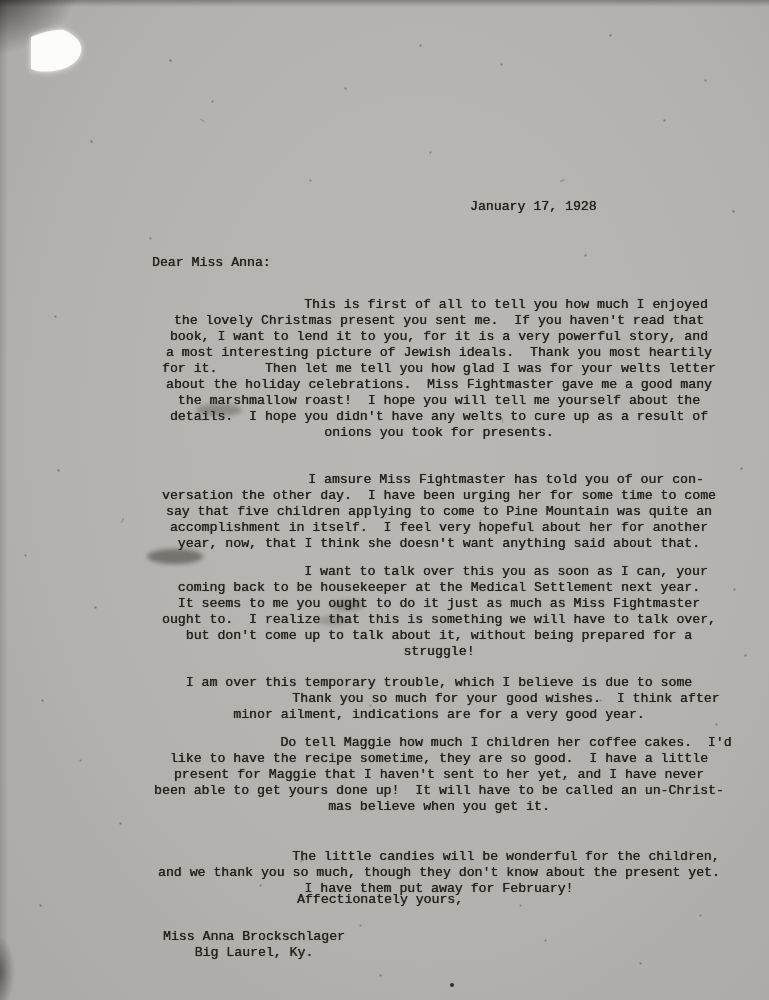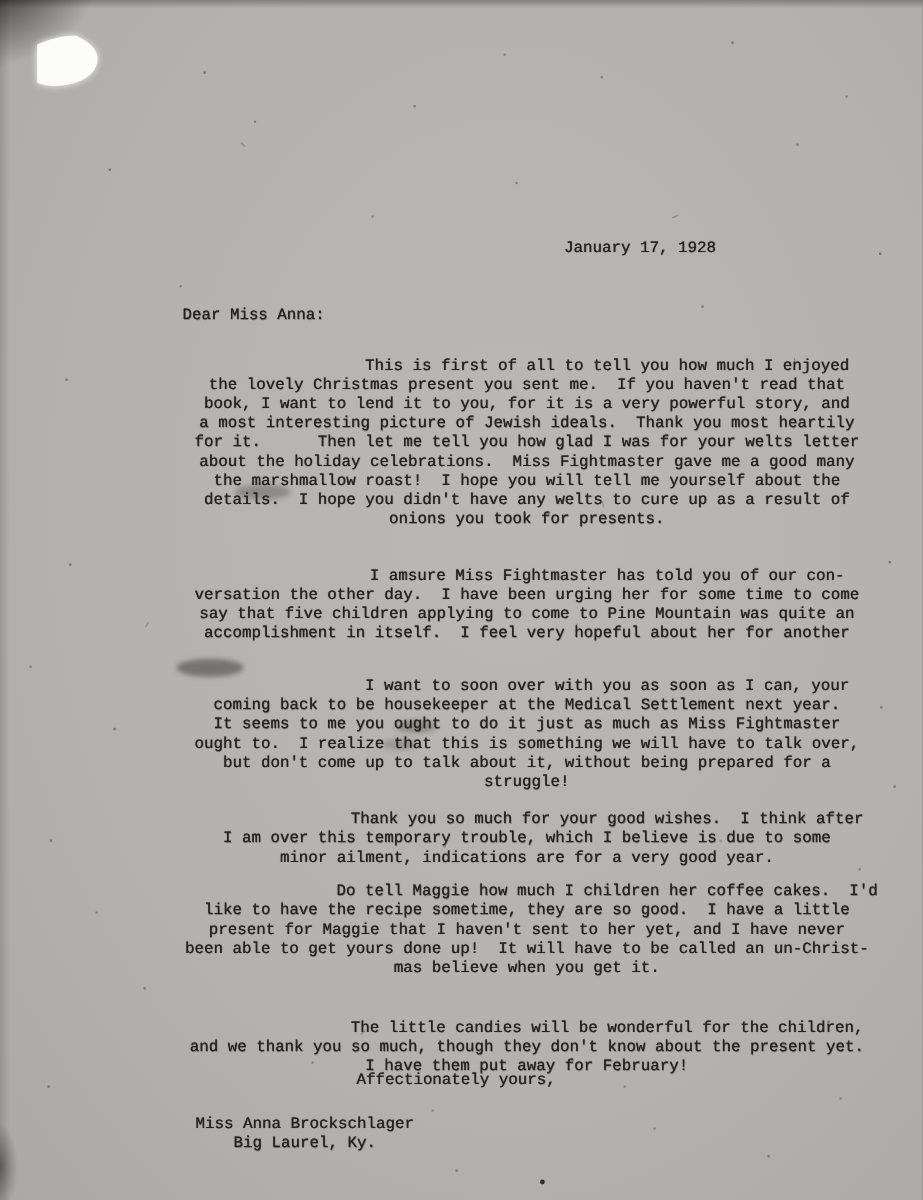--- a/index.html
+++ b/index.html
@@ -98,32 +98,33 @@
         <div class="line">about the holiday celebrations.  Miss Fightmaster gave me a good many</div>
         <div class="line">the marshmallow roast!  I hope you will tell me yourself about the</div>
         <div class="line">details.  I hope you didn't have any welts to cure up as a result of</div>
         <div class="line">onions you took for presents.</div>
       </div>
       <div class="para" style="top: 452px; margin-top: 20px;">
         <div class="line first">I amsure Miss Fightmaster has told you of our con-</div>
         <div class="line">versation the other day.  I have been urging her for some time to come</div>
         <div class="line">say that five children applying to come to Pine Mountain was quite an</div>
         <div class="line">accomplishment in itself.  I feel very hopeful about her for another</div>
+        <div class="line">year, now, that I think she doesn't want anything said about that.</div>
       </div>
       <div class="para" style="top: 564px;">
-        <div class="line first">I want to soon over with you as soon as I can, your</div>
+        <div class="line first">I want to talk over this you as soon as I can, your</div>
         <div class="line">coming back to be housekeeper at the Medical Settlement next year.</div>
         <div class="line">It seems to me you ought to do it just as much as Miss Fightmaster</div>
         <div class="line">ought to.  I realize that this is something we will have to talk over,</div>
         <div class="line">but don't come up to talk about it, without being prepared for a</div>
         <div class="line">struggle!</div>
       </div>
       <div class="para" style="top: 675px;">
+        <div class="line">I am over this temporary trouble, which I believe is due to some</div>
         <div class="line first">Thank you so much for your good wishes.  I think after</div>
-        <div class="line">I am over this temporary trouble, which I believe is due to some</div>
         <div class="line">minor ailment, indications are for a very good year.</div>
       </div>
       <div class="para" style="top: 735px;">
         <div class="line first">Do tell Maggie how much I children her coffee cakes.  I'd</div>
         <div class="line">like to have the recipe sometime, they are so good.  I have a little</div>
         <div class="line">present for Maggie that I haven't sent to her yet, and I have never</div>
         <div class="line">been able to get yours done up!  It will have to be called an un-Christ-</div>
         <div class="line">mas believe when you get it.</div>
       </div>
       <div class="para" style="top: 831px; margin-top: 18px;">

